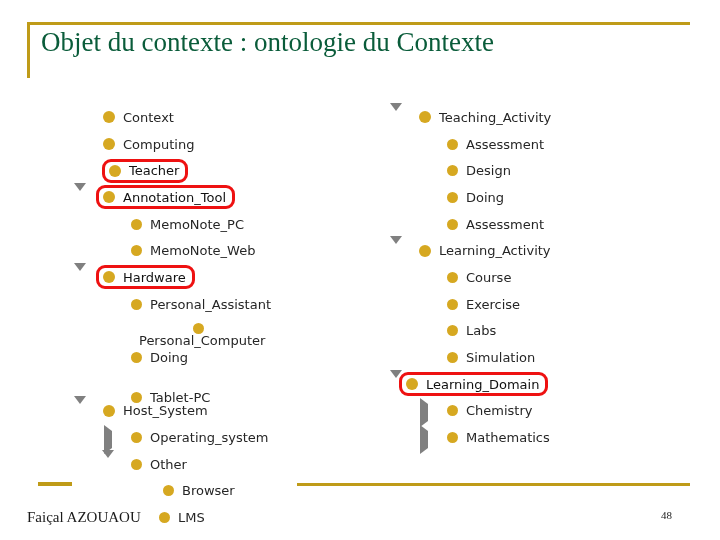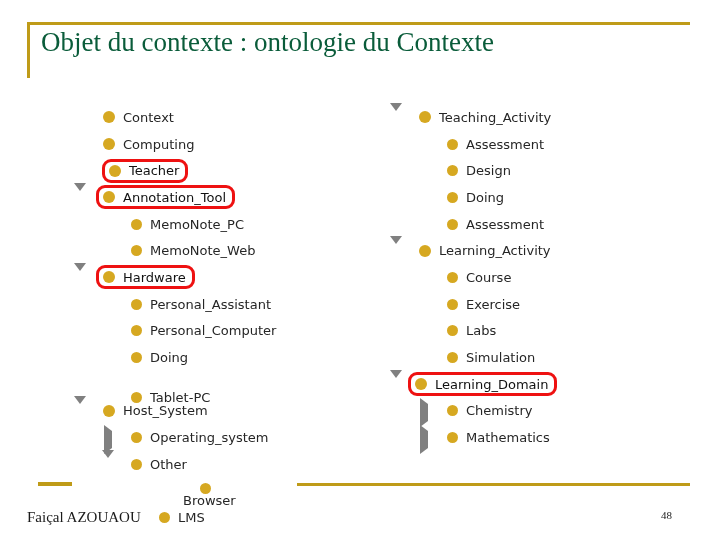--- a/index.html
+++ b/index.html
@@ -225,21 +225,21 @@
         <span class="label">Hardware</span>
       </div>
     </div>
     <div class="tree-row">
       <div class="node" style="left: 50px;">
         <span class="bullet sm"></span>
         <span class="label">Personal_Assistant</span>
       </div>
     </div>
     <div class="tree-row">
-      <div class="node" style="left: 50px;">
+      <div class="node" style="left: 50px; flex-direction: column;">
         <span class="bullet sm"></span>
         <span class="label">Personal_Computer</span>
       </div>
     </div>
     <div class="tree-row">
       <div class="node" style="left: 50px;">
         <span class="bullet sm"></span>
         <span class="label">Doing</span>
       </div>
     </div>
@@ -264,21 +264,21 @@
       </div>
     </div>
     <div class="tree-row">
       <span class="toggle" style="left: 28px;"><span class="tri-down"></span></span>
       <div class="node" style="left: 50px;">
         <span class="bullet sm"></span>
         <span class="label">Other</span>
       </div>
     </div>
     <div class="tree-row">
-      <div class="node" style="left: 94px; flex-direction: column;">
+      <div class="node" style="left: 82px;">
         <span class="bullet sm"></span>
         <span class="label">Browser</span>
       </div>
     </div>
     <div class="tree-row">
       <div class="node" style="left: 78px;">
         <span class="bullet sm"></span>
         <span class="label">LMS</span>
       </div>
     </div>
@@ -341,21 +341,21 @@
       </div>
     </div>
     <div class="tree-row">
       <div class="node" style="left: 50px;">
         <span class="bullet sm"></span>
         <span class="label">Simulation</span>
       </div>
     </div>
     <div class="tree-row">
       <span class="toggle" style="left: 0px;"><span class="tri-down"></span></span>
-      <div class="node marked" style="left: 18px;">
+      <div class="node marked" style="left: 9px;">
         <span class="bullet"></span>
         <span class="label">Learning_Domain</span>
       </div>
     </div>
     <div class="tree-row">
       <span class="toggle" style="left: 28px;"><span class="tri-right"></span></span>
       <div class="node" style="left: 50px; text-align: right;">
         <span class="bullet sm"></span>
         <span class="label">Chemistry</span>
       </div>

